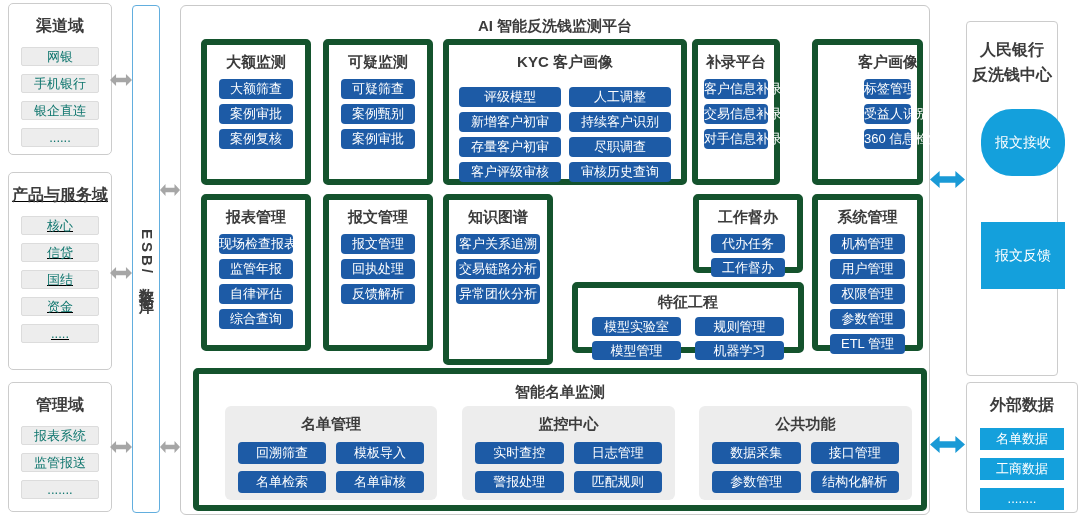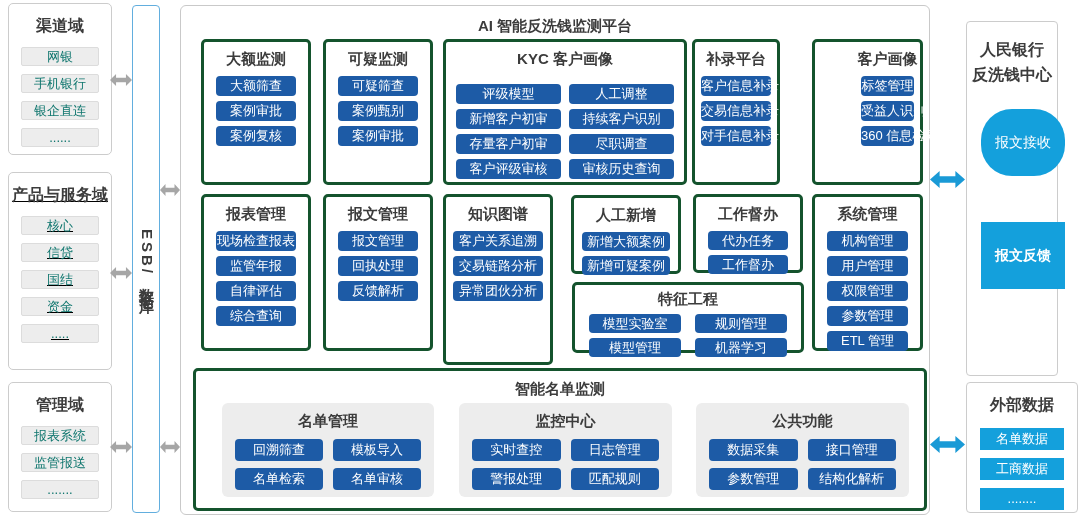--- a/index.html
+++ b/index.html
@@ -23,21 +23,21 @@
   #esb { left:132px; top:5px; width:28px; height:508px; border:1px solid #62aede; border-radius:4px;
          display:flex; align-items:center; justify-content:center; }
   .esb-label { writing-mode:vertical-rl; text-orientation:mixed; font-size:15px; font-weight:bold;
                color:#3c3c3c; letter-spacing:3px; }
 
   
   #main { left:180px; top:5px; width:750px; height:510px; border:1px solid #c9c9c9; border-radius:6px; }
   .main-title { text-align:center; font-size:15px; font-weight:bold; color:#3c3c3c; margin-top:11px; }
 
   
-  .secbox { position:absolute; background:#fff; border:3px solid #14532d; border-radius:5px; }
+  .secbox { position:absolute; background:#fff; border:6px solid #14532d; border-radius:5px; }
   .sec-title { font-size:15px; font-weight:bold; color:#3c3c3c; text-align:center; margin:8px 0 7px; white-space:nowrap; }
   .sec-items { display:flex; flex-direction:column; gap:5px; padding:0 12px; }
   .btn { background:#1d5ba6; color:#fff; border-radius:4px; height:20px; line-height:20px;
          font-size:13px; text-align:center; white-space:nowrap; }
   .grid2 { display:grid; grid-template-columns:1fr 1fr; gap:5px 8px; padding:8px 10px; }
 
   #sec-large  { left:20px;  top:33px;  width:110px; height:146px; }
   #sec-susp   { left:142px; top:33px;  width:110px; height:146px; }
   #sec-kyc    { left:262px; top:33px;  width:244px; height:146px; }
   #sec-supp   { left:511px; top:33px;  width:88px; height:146px; }
@@ -67,21 +67,21 @@
   .group .btn { height:22px; line-height:22px; }
   #grp-list   { left:26px;  top:32px; width:212px; height:94px; }
   #grp-mon    { left:263px; top:32px; width:213px; height:94px; }
   #grp-common { left:500px; top:32px; width:213px; height:94px; }
 
   
   #pboc { left:966px; top:21px; width:92px; height:355px; border-radius:4px; }
   .pboc-title { font-size:16px; font-weight:bold; color:#3c3c3c; text-align:center; margin-top:16px; line-height:1.55; }
   .bigblock { position:absolute; left:14px; width:84px; height:67px; background:#14a0dc; color:#fff;
               font-size:14px; display:flex; align-items:center; justify-content:center; }
-  #blk-recv { top:87px;border-radius:31px; } #blk-fb { top:200px;font-weight:bold; }
+  #blk-recv { top:87px;border-radius:31px; } #blk-fb { top:200px; }
   #ext { left:966px; top:382px; width:112px; height:131px; border-radius:4px; }
   .ext-title { font-size:16px; font-weight:bold; color:#3c3c3c; text-align:center; margin:12px 0 12px; }
   .cyan { background:#14a0dc; color:#fff; height:22px; line-height:22px; font-size:13px;
           text-align:center; margin:0 13px 8px; }
 
   
   .arrow { position:absolute; }
   .arrow-gray { color:#a6a6a6; }
   .arrow-blue { color:#1a9ad6; }
   #arr1 { left:110px; top:74px;  width:22px; height:12px; }
@@ -197,27 +197,20 @@
         </div>
     </div>
     <div class="secbox blue-border" id="sec-kg">
       <div class="sec-title">知识图谱</div>
       <div class="sec-items">
           <div class="btn">客户关系追溯</div>
           <div class="btn">交易链路分析</div>
           <div class="btn">异常团伙分析</div>
         </div>
     </div>
-    <div class="secbox" id="sec-manual">
-      <div class="sec-title">人工新增</div>
-      <div class="sec-items">
-          <div class="btn">新增大额案例</div>
-          <div class="btn">新增可疑案例</div>
-        </div>
-    </div>
     <div class="secbox" id="sec-superv">
       <div class="sec-title">工作督办</div>
       <div class="sec-items">
           <div class="btn">代办任务</div>
           <div class="btn">工作督办</div>
         </div>
     </div>
     <div class="secbox" id="sec-sys">
       <div class="sec-title">系统管理</div>
       <div class="sec-items">

